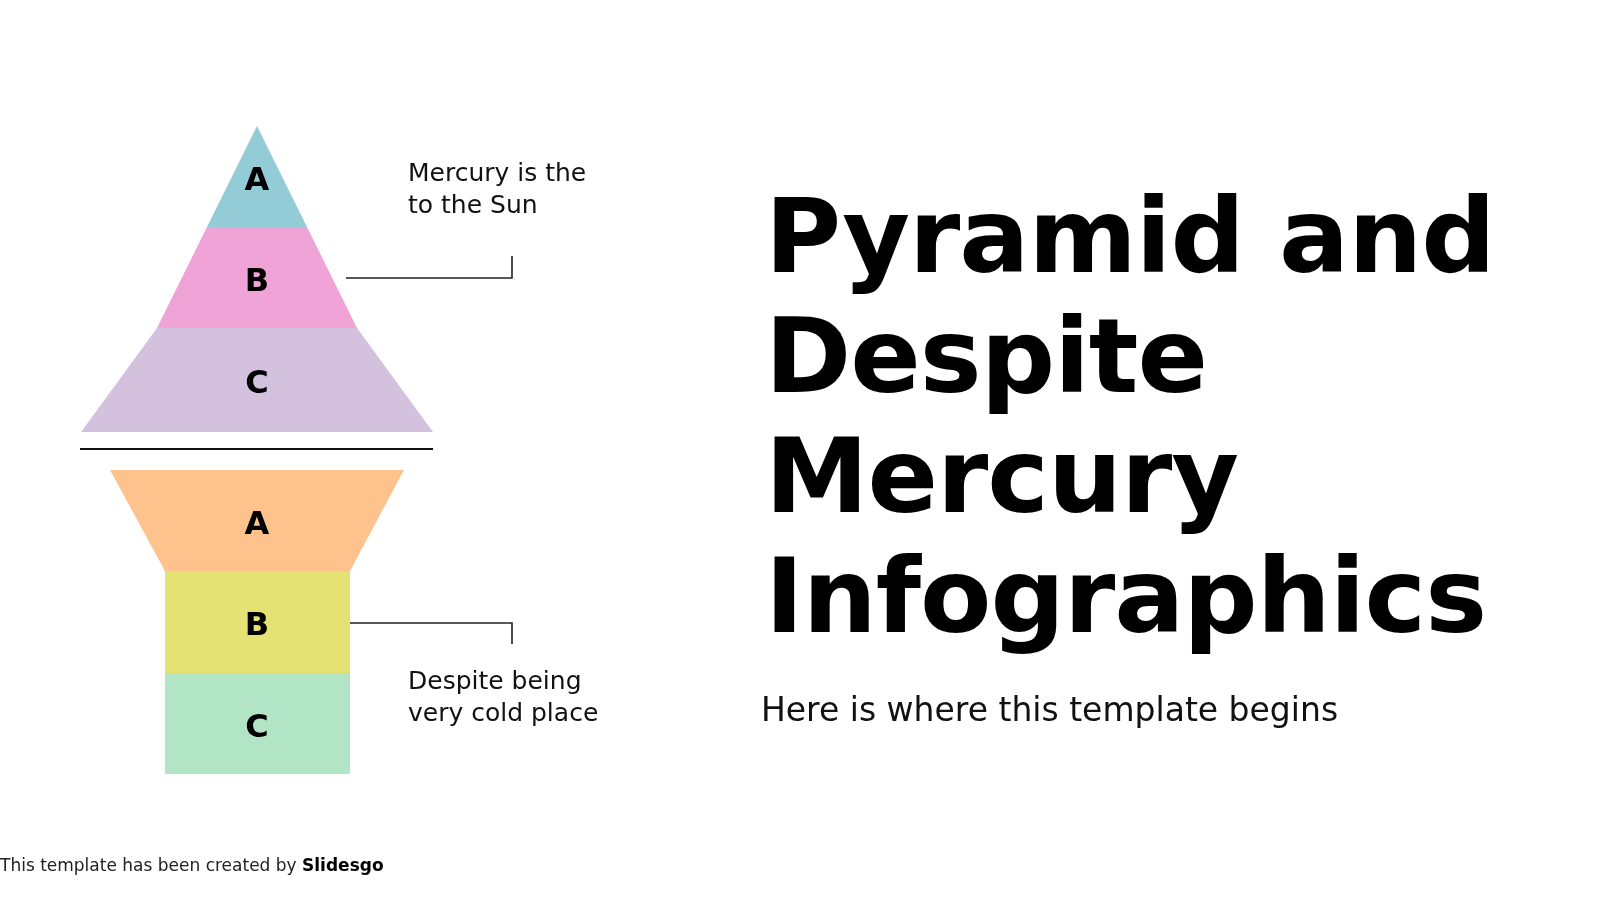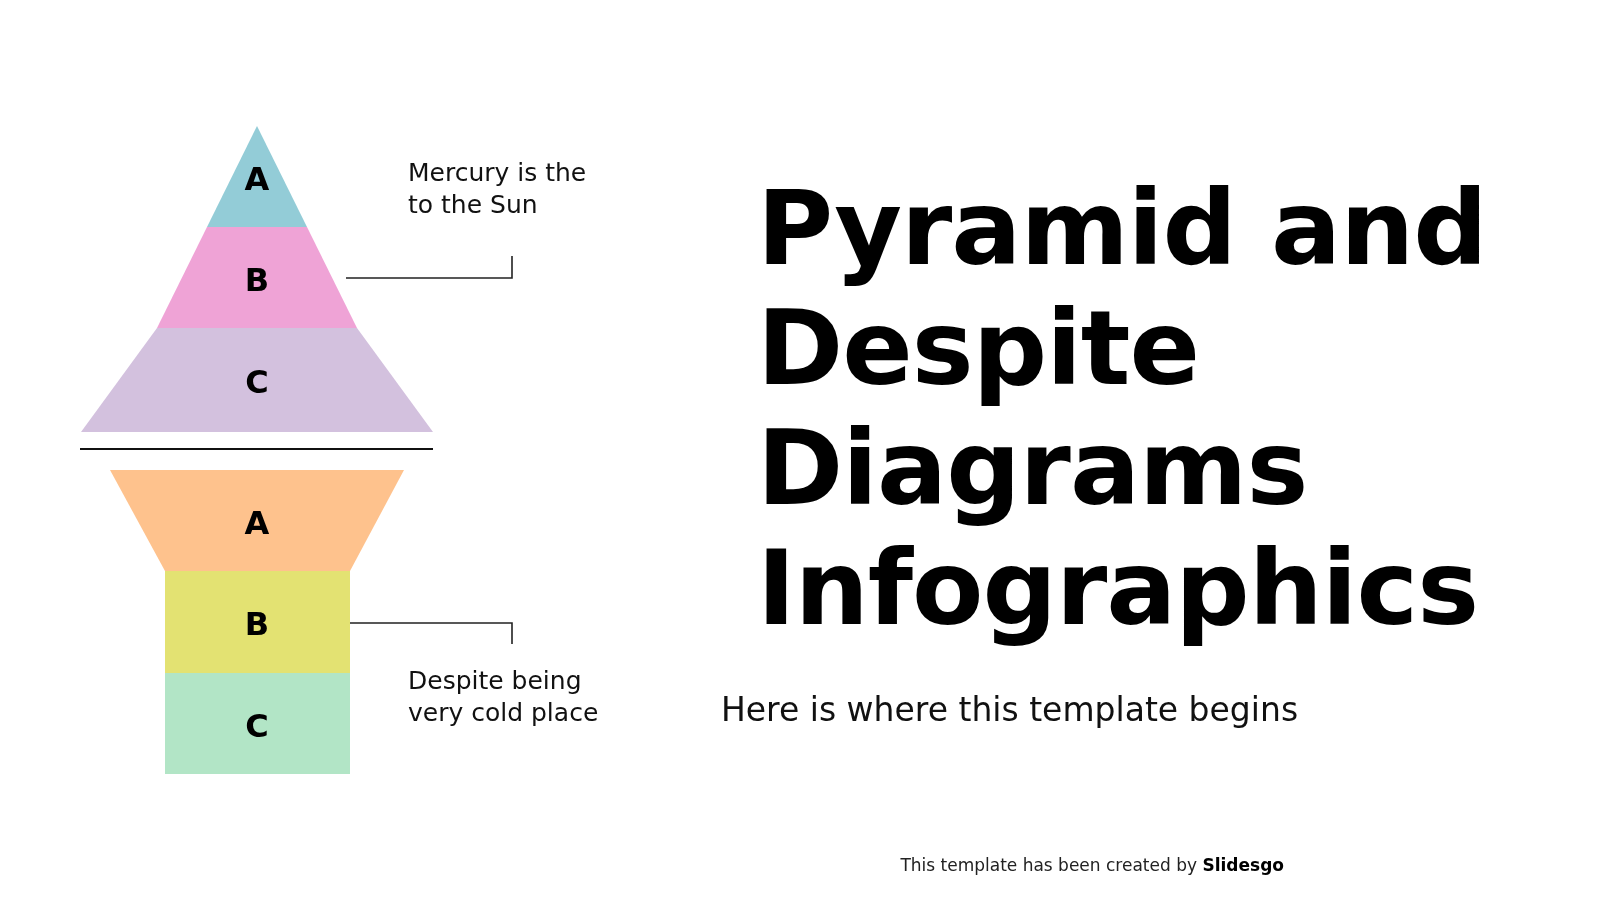--- a/index.html
+++ b/index.html
@@ -2,22 +2,22 @@
 <html><head>
 <meta charset="utf-8">
 <style>
   html, body { margin:0; padding:0; background:#ffffff; }
   body { width:1600px; height:900px; position:relative; overflow:hidden; font-family:"DejaVu Sans", sans-serif; color:#000; }
   #diagram { position:absolute; left:0; top:0; }
   .caption { position:absolute; font-family:"DejaVu Sans", sans-serif; font-size:25px; line-height:32px; color:#111; width:230px;margin-top:14px; }
   .caption span { display:block; white-space:nowrap; }
   .title { position:absolute; left:757px; top:168px; font-family:"DejaVu Sans", sans-serif; font-weight:bold; font-size:104px; line-height:120px; letter-spacing:-1px; color:#000; }
   .title span { display:block; white-space:nowrap; }
-  .subtitle { position:absolute; left:721px; top:690px; font-size:33px; line-height:40px; color:#111; white-space:nowrap; }
-  .footer { position:absolute; left:0; width:1284px; top:855px; text-align:right; font-size:17px; color:#222; }
+  .subtitle { position:absolute; left:761px; top:690px; font-size:33px; line-height:40px; color:#111; white-space:nowrap; }
+  .footer { position:absolute; left:0; width:1284px; top:855px; text-align:left; font-size:17px; color:#222; }
   .footer b { font-weight:bold; color:#000; }
   svg text { font-family:"DejaVu Sans", sans-serif; font-weight:bold; font-size:32px; }
 </style>
 </head>
 <body>
 
 <svg id="diagram" width="1600" height="900">
 
   <g>
     <polygon points="257,126 307,227 207,227" fill="#93CCD7"></polygon>
@@ -45,22 +45,22 @@
 <div class="caption" style="left:408px; top:143px;">
   <span>Mercury is the</span>
   <span>to the Sun</span>
 </div>
 
 <div class="caption" style="left:408px; top:651px;">
   <span>Despite being</span>
   <span>very cold place</span>
 </div>
 
-<h1 class="title" style="margin:0;">
+<h1 class="title" style="margin:8px;">
   <span>Pyramid and</span>
   <span>Despite</span>
-  <span>Diagrams</span>
+  <span>Mercury</span>
   <span>Infographics</span>
 </h1>
 
 <div class="subtitle">Here is where this template begins</div>
 
 <div class="footer"><span>This template has been created by </span><b>Slidesgo</b></div>
 
 </body></html>

